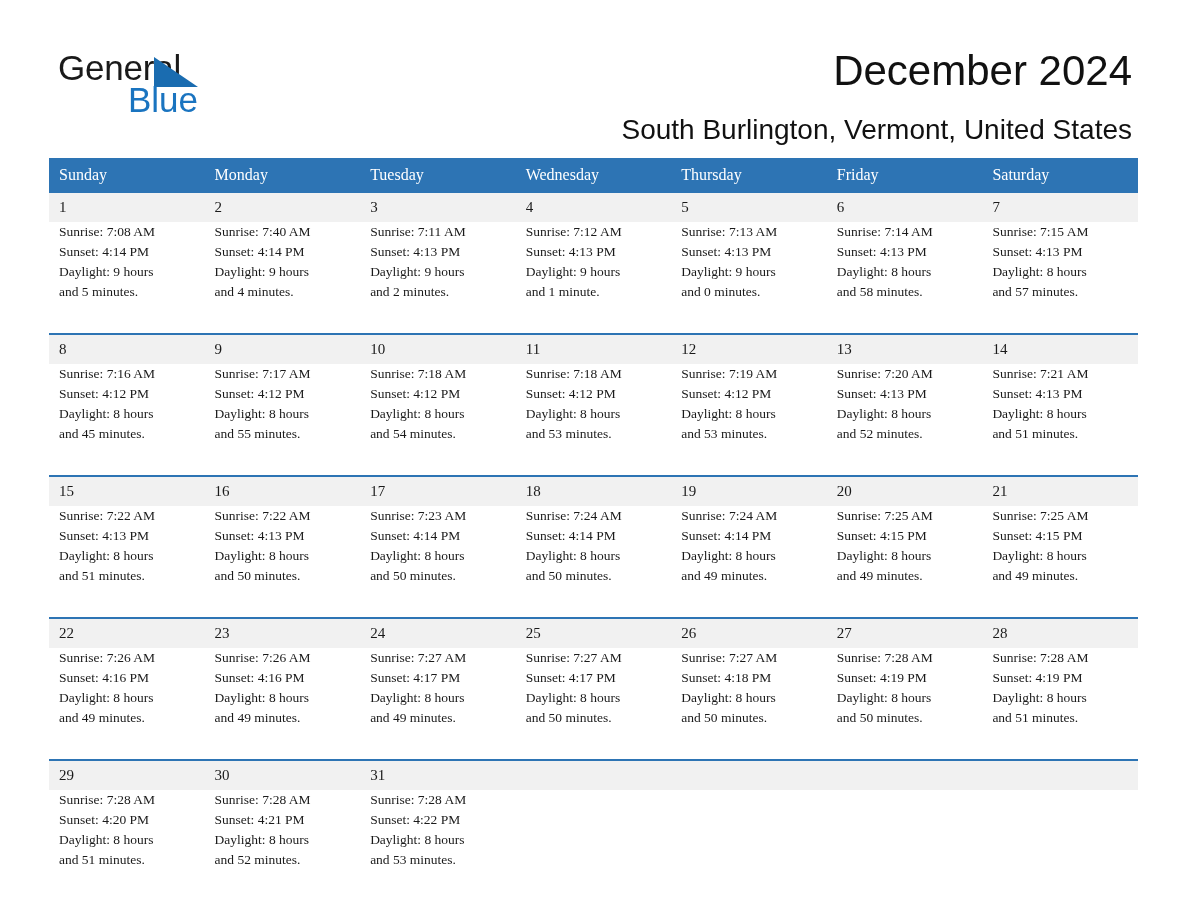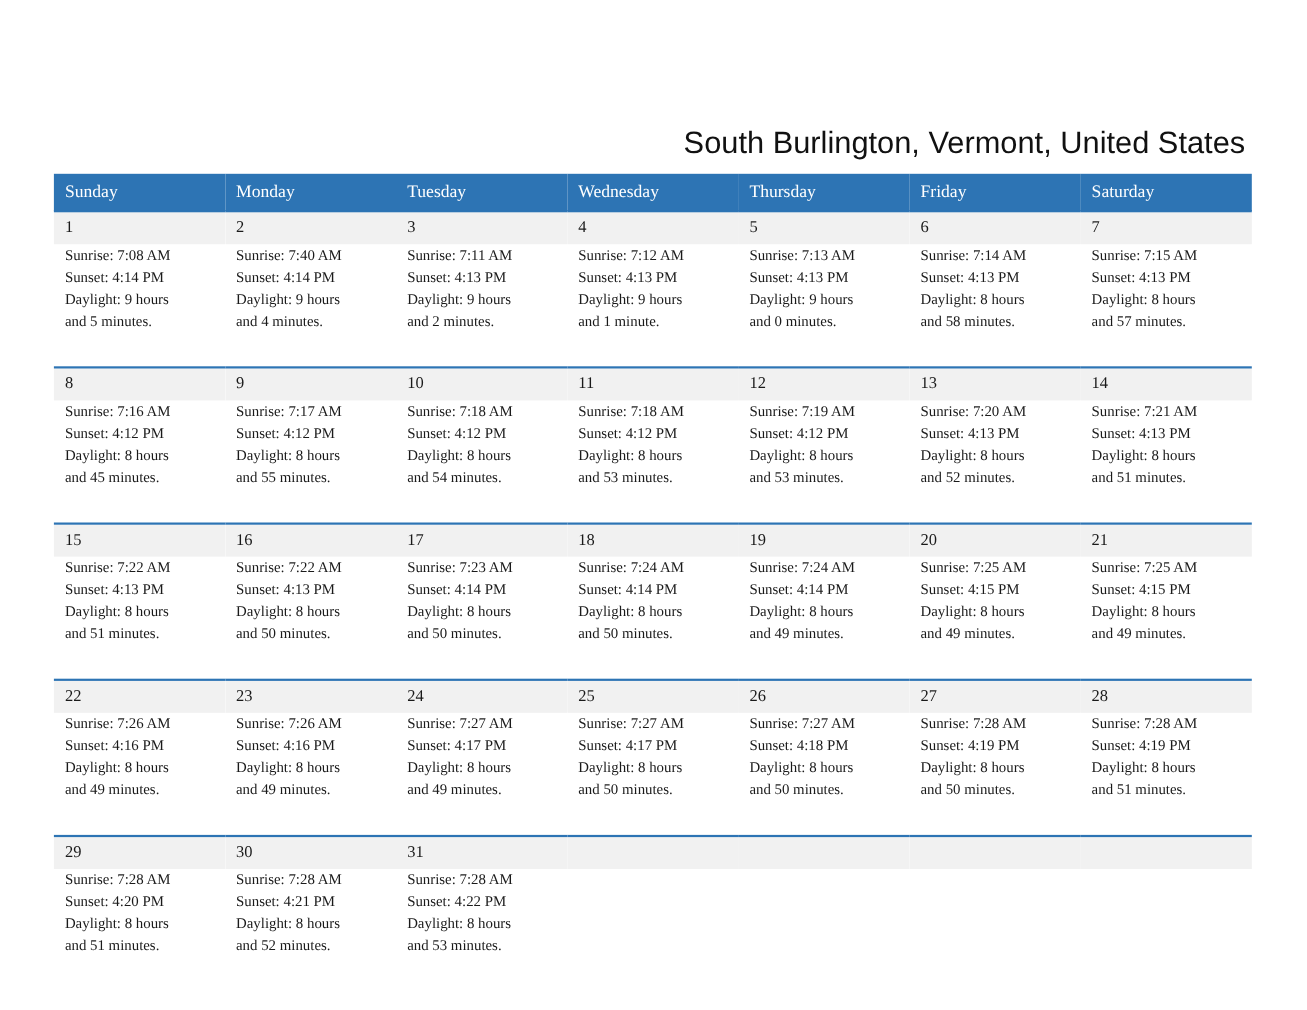--- a/index.html
+++ b/index.html
@@ -143,20 +143,26 @@
     border: none;
     background: #ffffff;
   }
 </style>
 </head>
 <body>
 
 <div class="page">
 
   <div class="top">
+    <div class="logo">
+      <span class="logo-line1">General</span>
+      <span class="logo-tri"></span>
+      <span class="logo-line2">Blue</span>
+    </div>
+    <div class="title">December 2024</div>
     <div class="subtitle">South Burlington, Vermont, United States</div>
   </div>
 
   <div class="calendar">
     <table class="cal">
       <colgroup>
         <col>
           <col>
           <col>
           <col>

